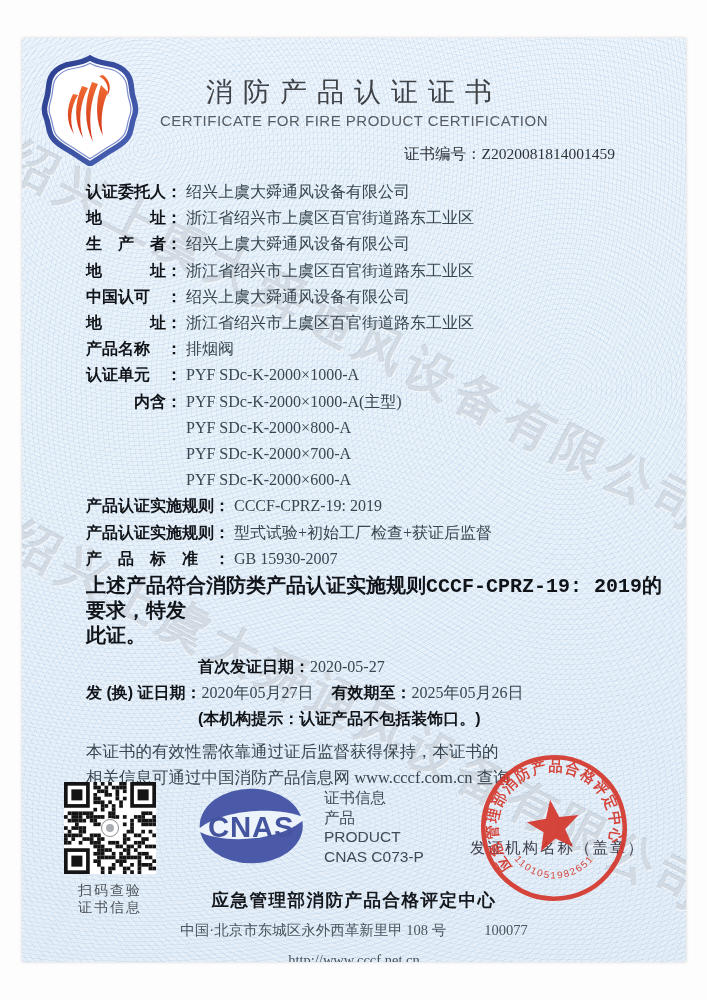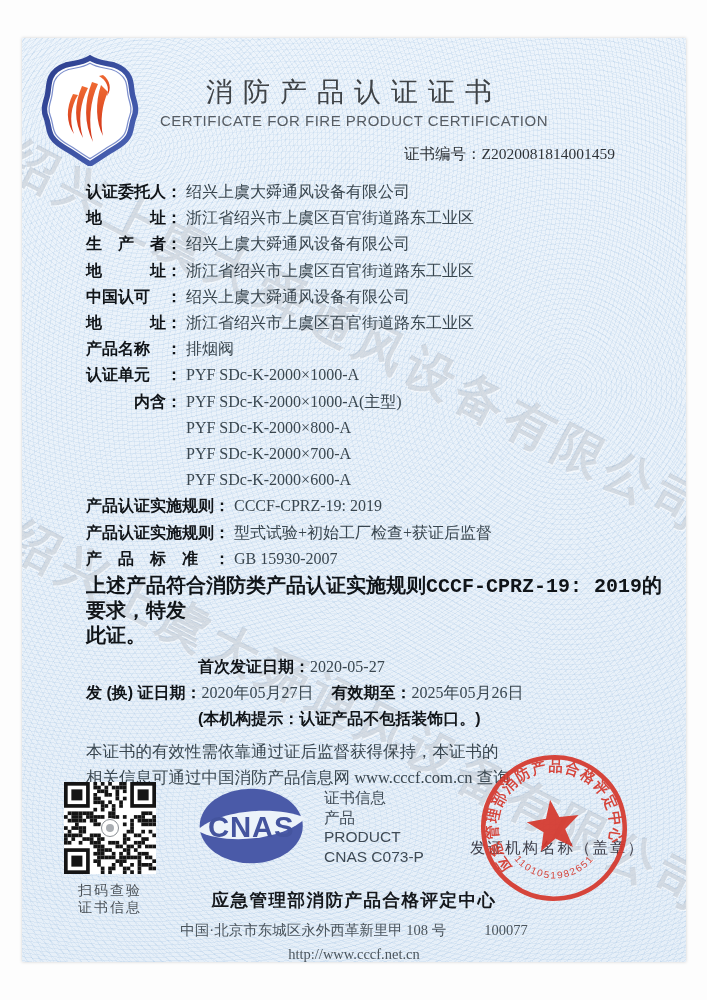--- a/index.html
+++ b/index.html
@@ -45,21 +45,21 @@
   .cnas{position:absolute;left:172px;top:748px;width:118px;height:80px;}
   .accred{position:absolute;left:302px;top:750px;font-size:15.5px;line-height:19.5px;color:#3e4a55;
         font-family:"Liberation Sans",sans-serif;}
   .seal-caption{position:absolute;left:448px;top:800px;font-size:15.5px;letter-spacing:2px;color:#3f3f4a;z-index:2;}
   .seal{position:absolute;left:454px;top:712px;width:156px;height:156px;transform:rotate(-8deg);
         opacity:.92;z-index:5;}
   .footer{position:absolute;left:0;right:0;top:850px;text-align:center;}
   .f-org{font-size:17.5px;font-weight:700;color:#15181c;letter-spacing:1.5px;font-family:"Liberation Sans",sans-serif;}
   .f-addr{margin-top:9px;font-size:14.5px;color:#4a545c;}
   .f-post{margin-left:38px;}
-  .f-url{margin-top:6px;font-size:14.5px;color:#4a545c;}
+  .f-url{margin-top:12px;font-size:14.5px;color:#4a545c;}
 </style>
 </head>
 <body>
 
 <div class="page">
   <div class="paper">
 
     <div class="watermark wm1">绍兴上虞大舜通风设备有限公司</div>
     <div class="watermark wm2">绍兴上虞大舜通风设备有限公司</div>
 

